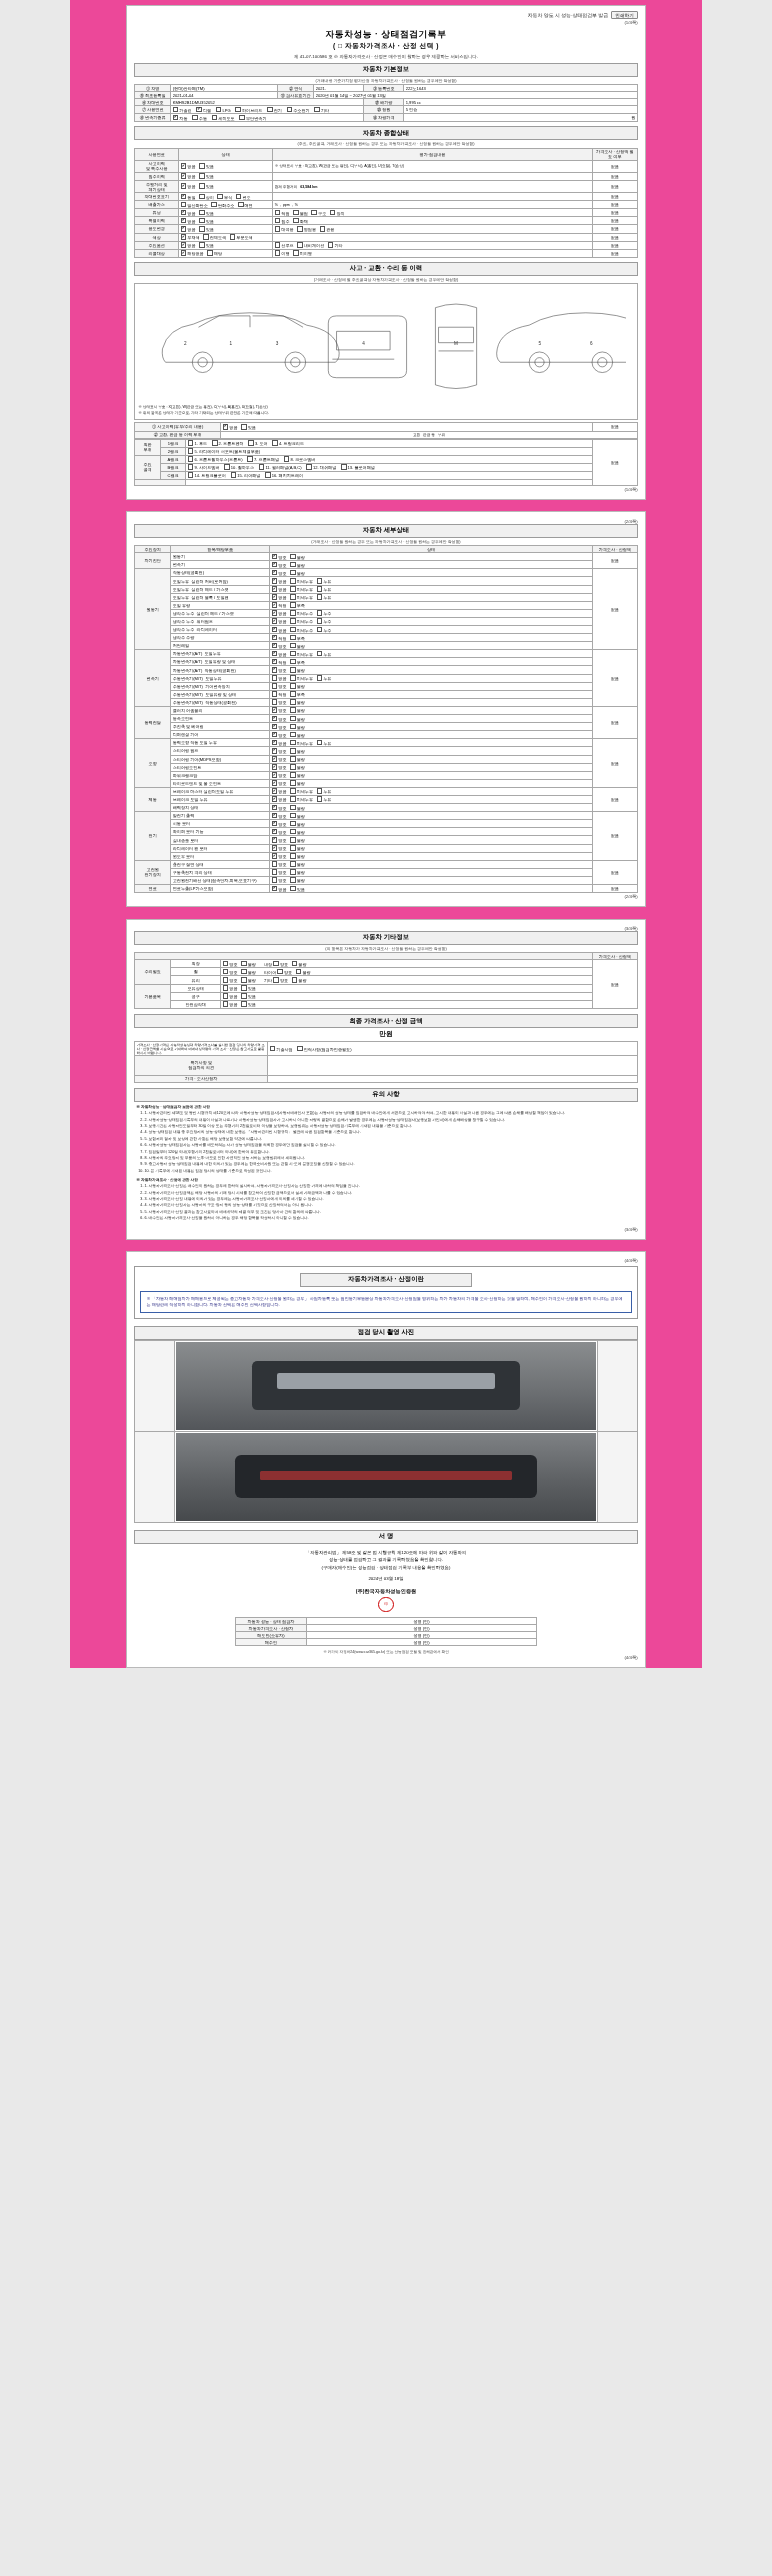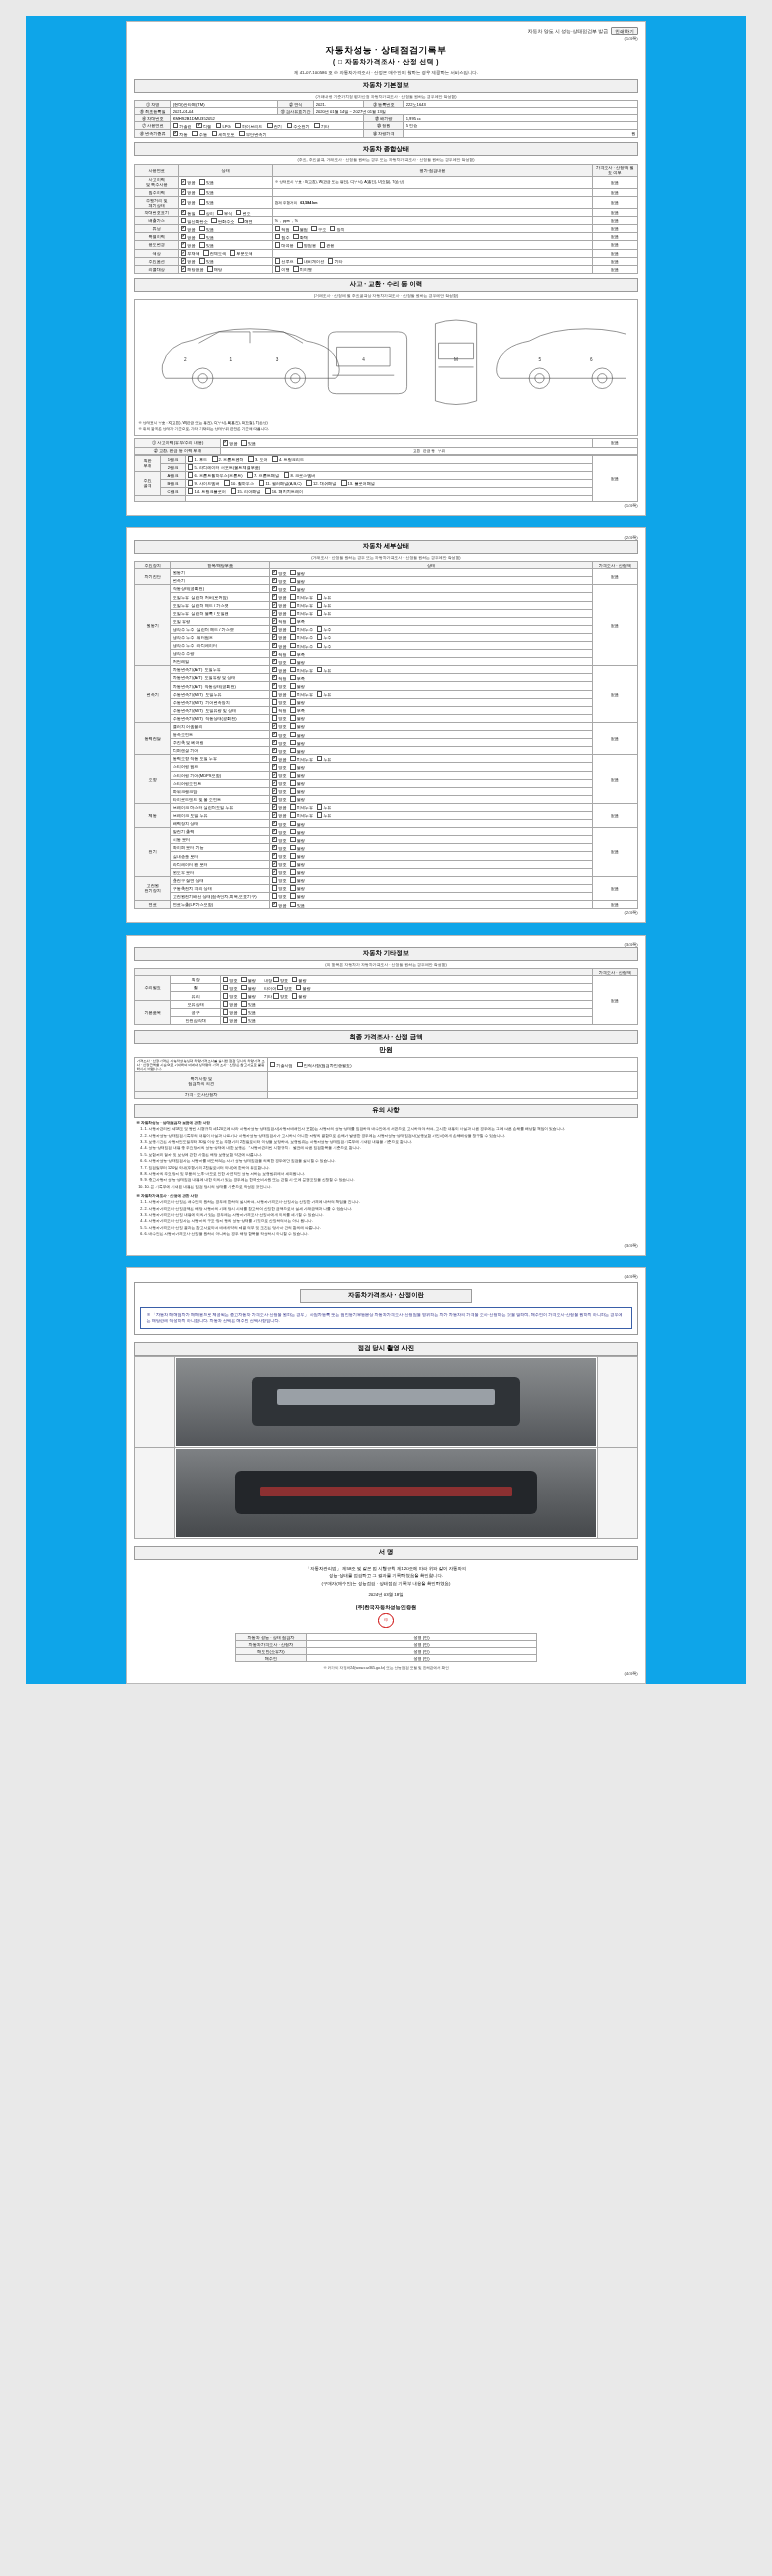--- a/index.html
+++ b/index.html
@@ -1,16 +1,16 @@
 <!DOCTYPE html>
 <html style="font-size:8.2px"><head>
 <meta charset="utf-8">
 <style>
   html,body{margin:0;padding:0;background:#e9e9e9;font-family:"Liberation Sans",sans-serif;}
-  .page-wrap{width:720px;margin:16px auto;background:#0ea5e9;padding-top:5.2px;}
+  .page-wrap{width:632px;margin:0 auto;background:#ec4899;padding-top:5.2px;}
   .sheet{width:520px;margin:0 auto 11.3px auto;background:#ffffff;border:0.5px solid #b9b9b9;padding:5.2px 7.2px 7.2px 7.2px;box-sizing:border-box;position:relative;}
   .topbar{display:flex;justify-content:flex-end;align-items:center;gap:3.1px;font-size:4.6px;color:#333;}
   .topbar .note{font-size:4.9px;color:#222;}
   .btn-print{border:0.5px solid #888;background:#f3f3f3;font-size:4.6px;padding:0.5px 3.1px;border-radius:1px;}
   .pg{ text-align:right;font-size:4.4px;color:#444;margin-top:1px;}
   h1.title{text-align:center;font-size:8.8px;font-weight:bold;margin:4.1px 0 1px 0;letter-spacing:0.5px;}
   h2.subtitle{text-align:center;font-size:6.7px;font-weight:bold;margin:0 0 2.1px 0;letter-spacing:0.5px;}
   .lawline{text-align:center;font-size:4.4px;color:#222;margin:0 0 4.1px 0;}
   .secthead{background:#f0f0f0;border:0.5px solid #9b9b9b;text-align:center;font-size:6.4px;font-weight:bold;padding:1.5px 0;}
   .secsub{text-align:center;font-size:3.9px;color:#333;padding:1px 0 1.5px 0;}

